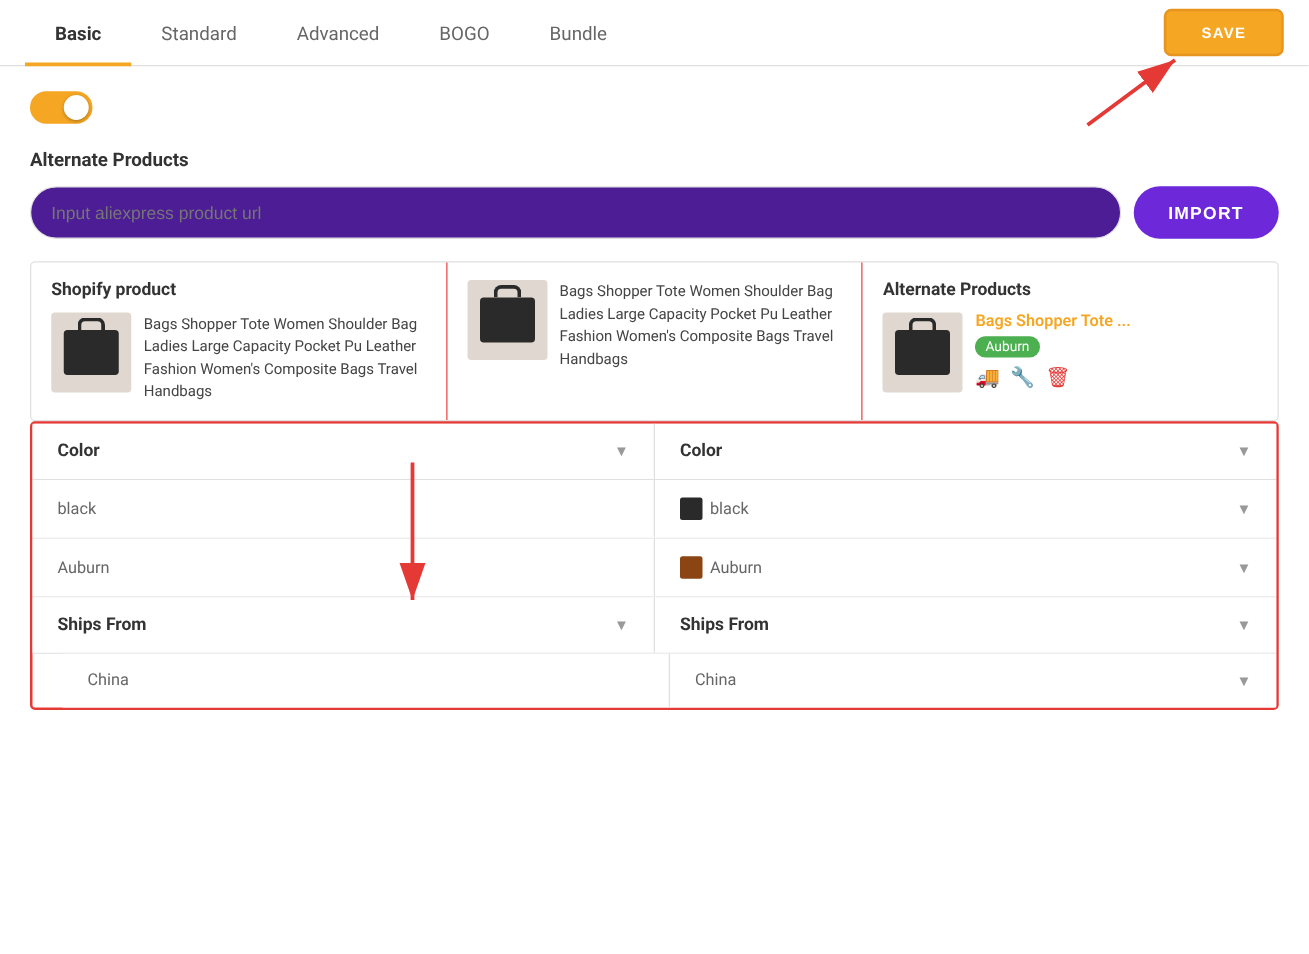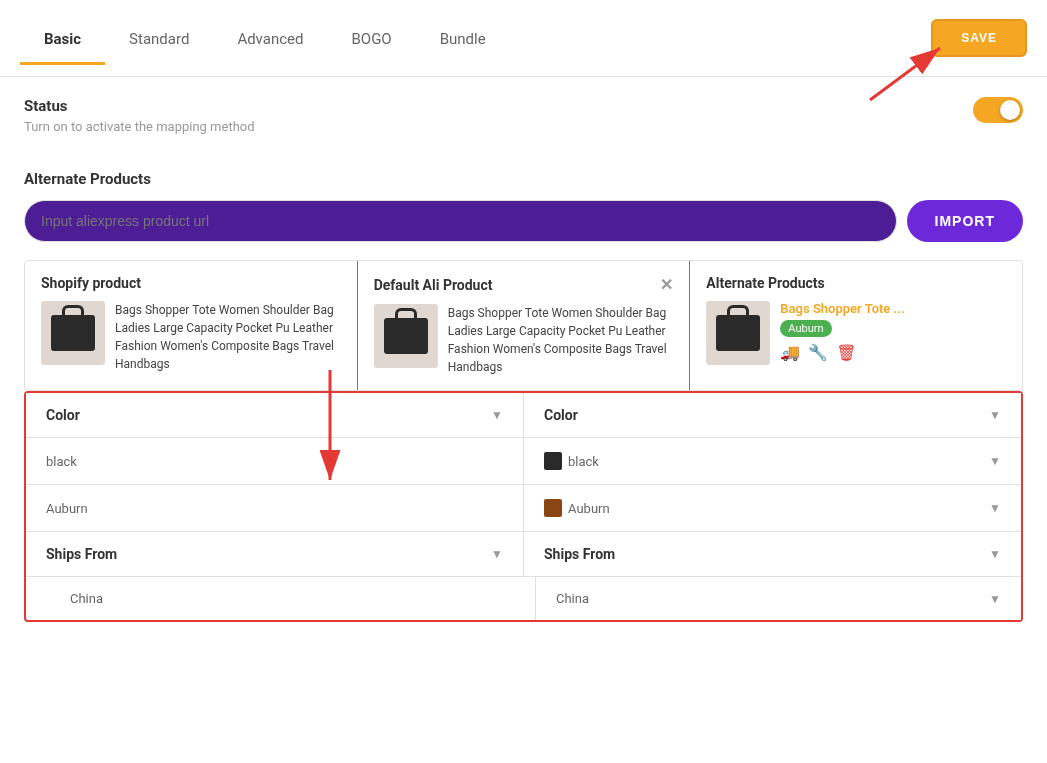--- a/index.html
+++ b/index.html
@@ -10,21 +10,21 @@
       width: 1047px;
       min-height: 763px;
       overflow: hidden;
     }
 
     
     .tabs-bar {
       display: flex;
       align-items: center;
       border-bottom: 1px solid #e0e0e0;
-      padding: 12px 20px;
+      padding: 0 20px;
       position: relative;
     }
     .tab {
       padding: 18px 24px 14px;
       cursor: pointer;
       font-size: 15px;
       color: #666;
       border-bottom: 3px solid transparent;
       margin-bottom: -1px;
     }
@@ -316,24 +316,20 @@
   </div>
   <div class="tab">
     <span>Bundle</span>
   </div>
   <button class="save-btn">SAVE</button>
 </div>
 
 <div class="main-content">
 
   <div class="status-row">
-    <div>
-      <div class="section-title">Status</div>
-      <div class="section-subtitle">Turn on to activate the mapping method</div>
-    </div>
     <div class="toggle"></div>
   </div>
 
   <div class="alt-products-title">Alternate Products</div>
 
   <div class="import-row">
     <input class="import-input" type="text" placeholder="Input aliexpress product url" style="">
     <button class="import-btn">IMPORT</button>
   </div>
 
@@ -352,24 +348,20 @@
             </div>
           </div>
         </div>
         <div class="product-text">
           Bags Shopper Tote Women Shoulder Bag Ladies Large Capacity Pocket Pu Leather Fashion Women's Composite Bags Travel Handbags
         </div>
       </div>
     </div>
 
     <div class="prod-col">
-      <div class="prod-col-header">
-        <span>Default Ali Product</span>
-        <span class="close-icon">✕</span>
-      </div>
       <div class="product-item">
         <div class="product-thumb">
           <div class="bag-shape">
             <div style="position:relative;">
               <div class="bag-handle"></div>
               <div class="bag-body"></div>
             </div>
           </div>
         </div>
         <div class="product-text">

